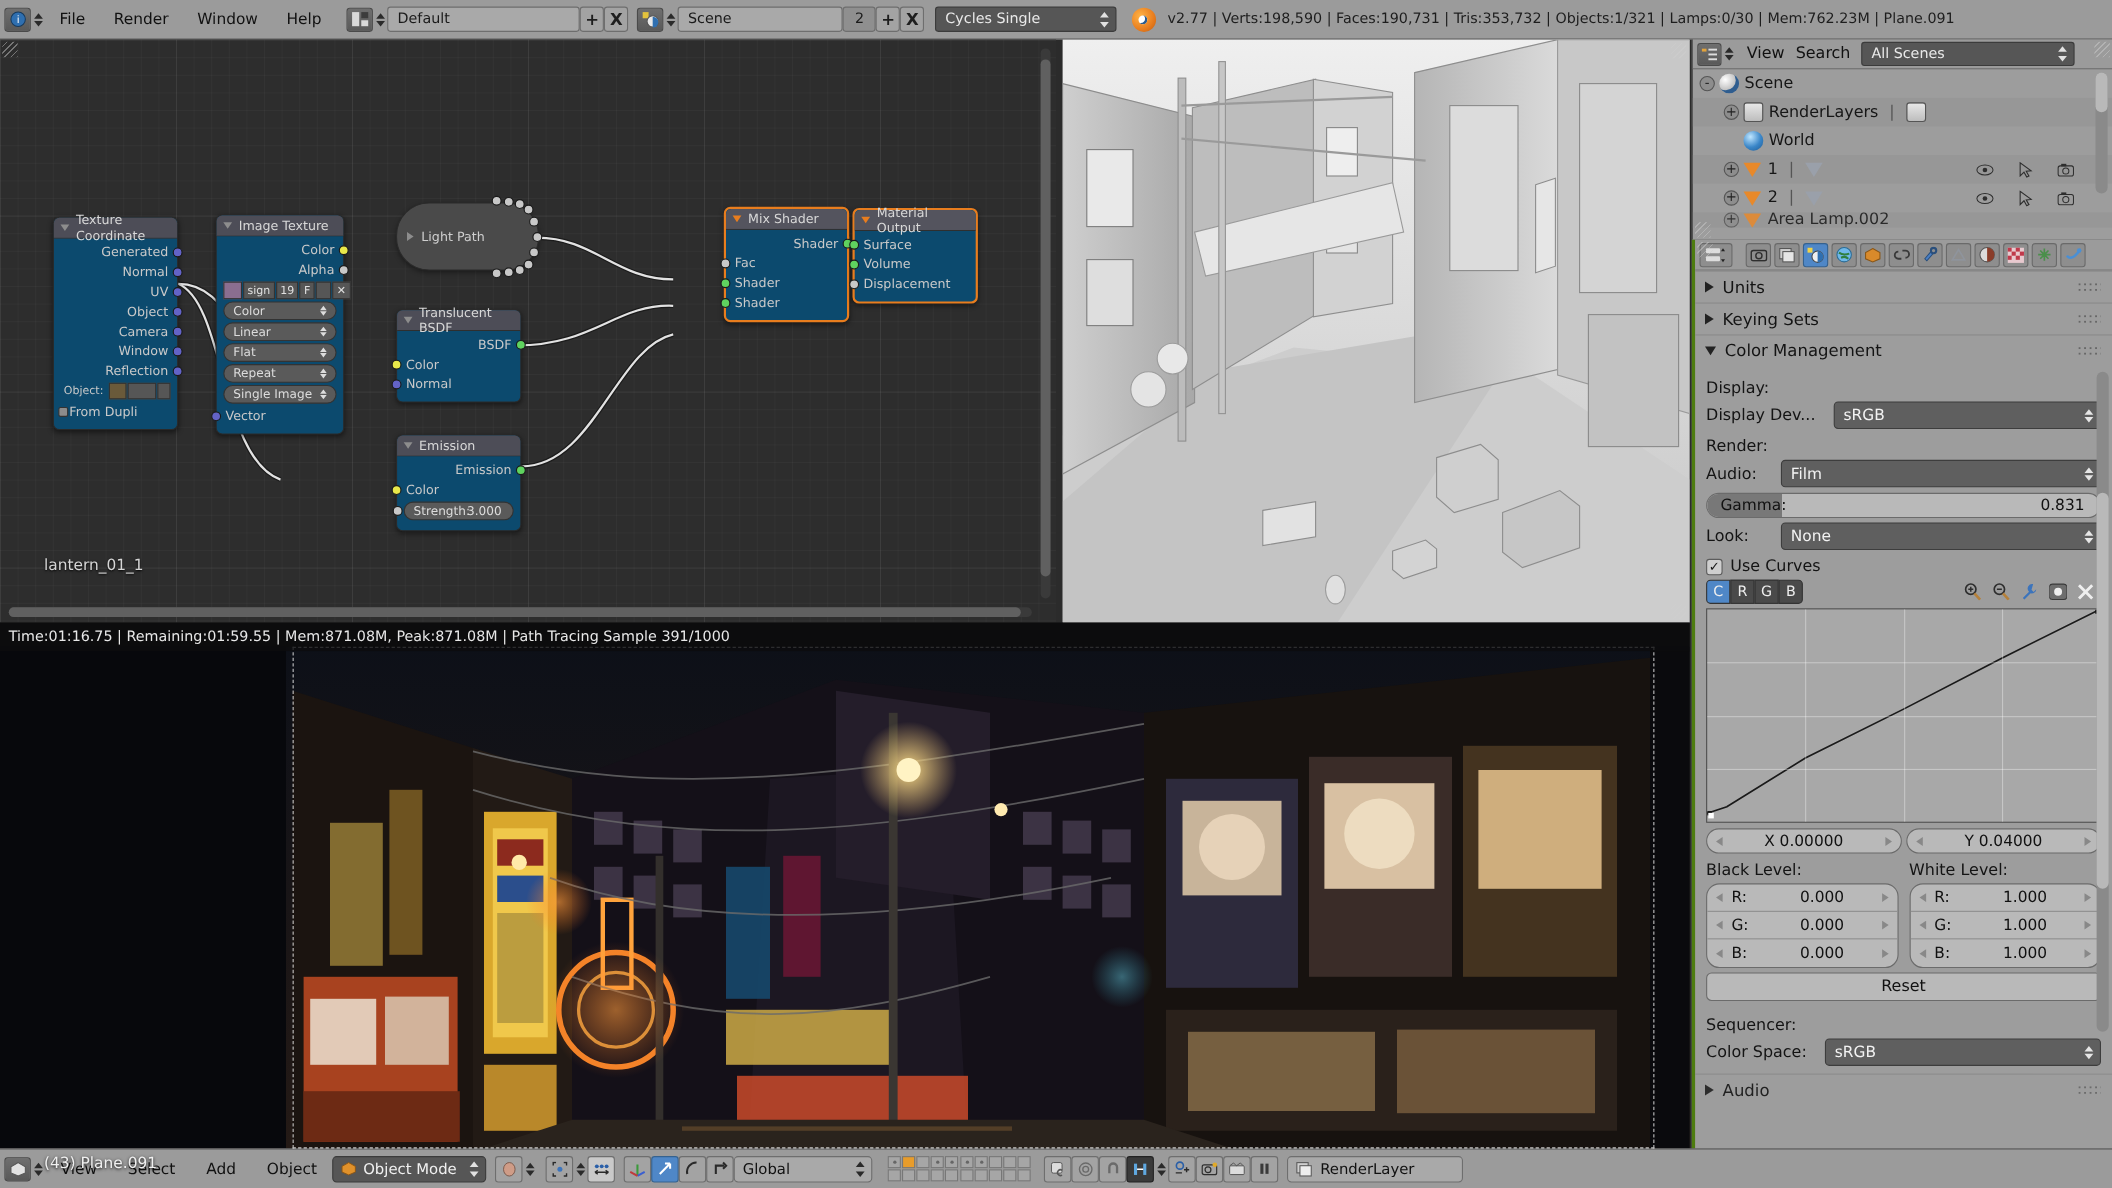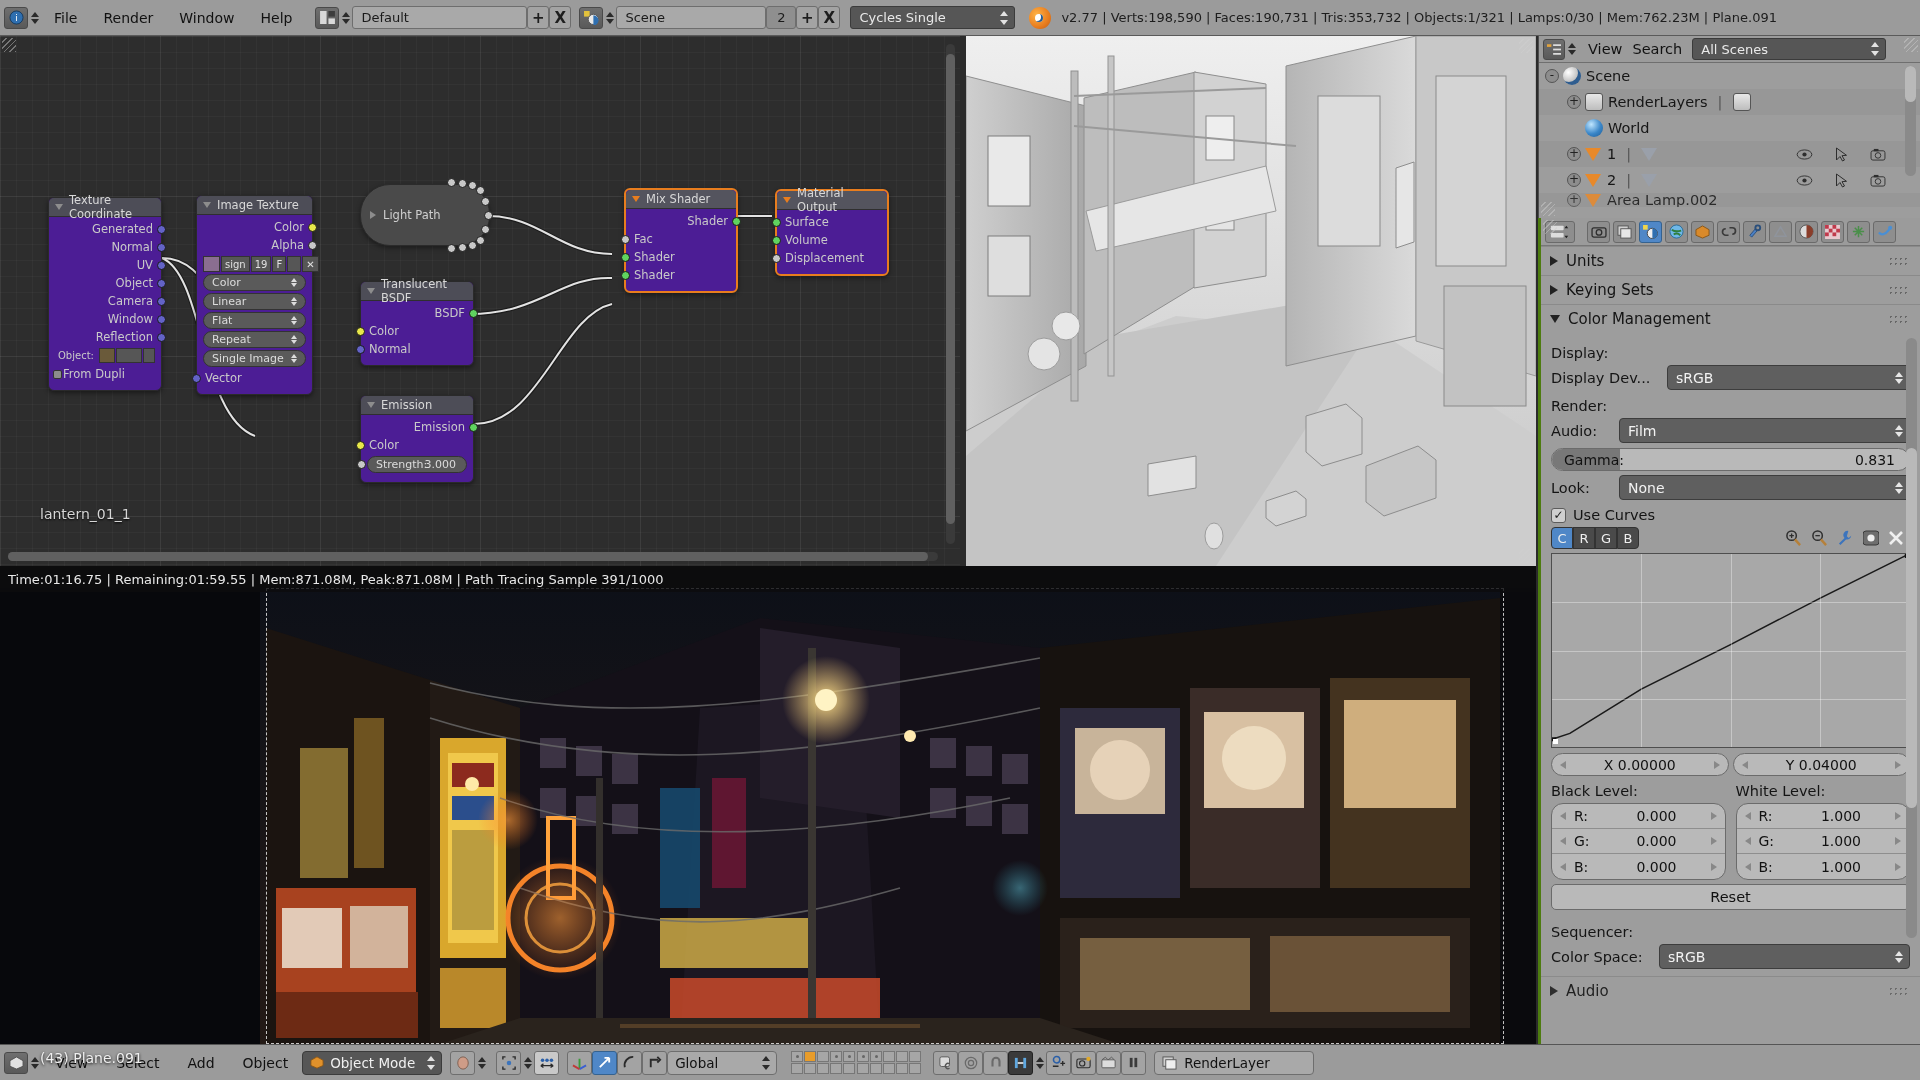--- a/index.html
+++ b/index.html
@@ -40,21 +40,21 @@
   
   #nodeeditor { position:absolute; left:0; top:36px; width:960px; height:530px;
     background:#2d2d2d; overflow:hidden; }
   #nodegrid { position:absolute; inset:0;
     background-image:
       linear-gradient(to right, rgba(255,255,255,.028) 1px, transparent 1px),
       linear-gradient(to bottom, rgba(255,255,255,.028) 1px, transparent 1px),
       linear-gradient(to right, rgba(255,255,255,.05) 1px, transparent 1px),
       linear-gradient(to bottom, rgba(255,255,255,.05) 1px, transparent 1px);
     background-size: 16px 16px, 16px 16px, 160px 160px, 160px 160px; }
-  .node { position:absolute; background:#4c1d95; border-radius:6px;
+  .node { position:absolute; background:#0c4a6e; border-radius:6px;
     border:1px solid #2a2a2a; box-shadow:0 2px 5px rgba(0,0,0,.45); }
   .node.sel { border:2px solid #e87d1e; }
   .node-hdr { height:19px; background:#4d4d57; border-radius:5px 5px 0 0;
     display:flex; align-items:center; padding:0 6px; font-size:11.5px; color:#d8d8d8;
     border-bottom:1px solid #2f2f2f;}
   .node.sel .node-hdr { background:#54545e; }
   .tri { width:0;height:0;border-left:4px solid transparent;border-right:4px solid transparent;
     border-top:6px solid #8d8d8d; margin-right:6px; }
   .tri.or { border-top-color:#e87d1e; }
   .node-body { padding:3px 0 7px; }
@@ -472,21 +472,21 @@
           <span>Color</span>
         </div>
       <div class="nbtn" style="position:relative;justify-content:center">
         <span class="sock l s-grey" style="top:3px;left:-11px"></span>
         <span style="position:absolute;left:8px">Strength:</span>
         <span style="position:absolute;right:10px">3.000</span>
       </div>
     </div>
   </div>
 
-  <div class="node sel" style="left:624px;top:152px;width:114px">
+  <div class="node sel" style="left:658px;top:152px;width:114px">
     <div class="node-hdr">
       <span class="tri or"></span>
       <span>Mix Shader</span>
     </div>
     <div class="node-body">
       <div class="row out">
           <span class="sock r s-green"></span>
           <span>Shader</span>
         </div>
       <div class="row">
@@ -1165,21 +1165,21 @@
       <svg width="15" height="15" viewBox="0 0 16 16">
         <path d="M12 2 a9 9 0 0 0 -9 11" stroke="#2a2a2a" stroke-width="2" fill="none"></path>
       </svg>
     </div>
   <div class="bb-btn">
       <svg width="15" height="15" viewBox="0 0 16 16">
         <path d="M4 13 V5 H12" stroke="#2a2a2a" stroke-width="2" fill="none"></path>
         <path d="M11 2 l3 3 l-3 3" stroke="#2a2a2a" stroke-width="2" fill="none"></path>
       </svg>
     </div>
-  <div class="bb-dd light" style="width:110px;position:relative">
+  <div class="bb-dd light" style="width:126px;position:relative">
     <span>Global</span>
     <span style="position:absolute;right:6px;display:flex;flex-direction:column;gap:2px">
         <div class="caret-u"></div>
         <div class="caret-d"></div>
       </span>
   </div>
 
   <div style="width:14px"></div>
 
   <div class="layergrid">

